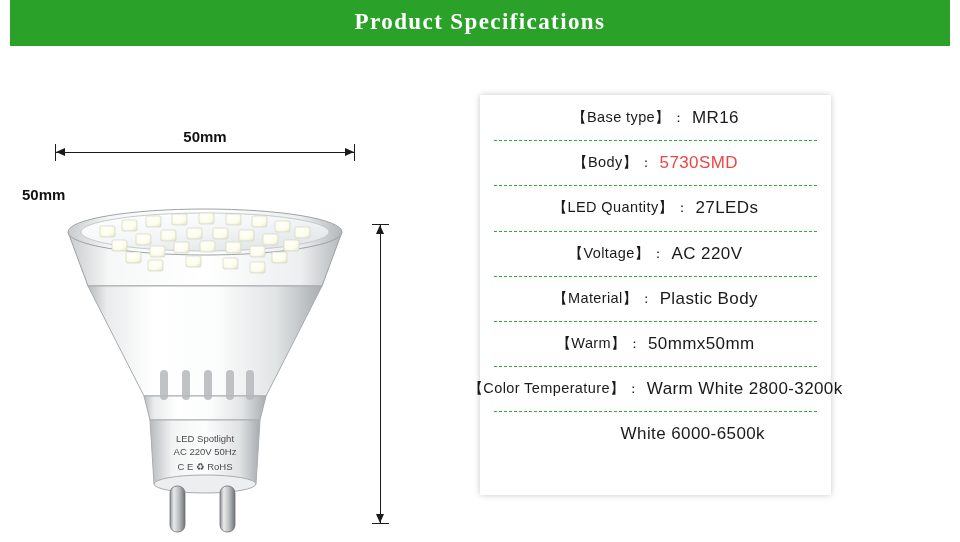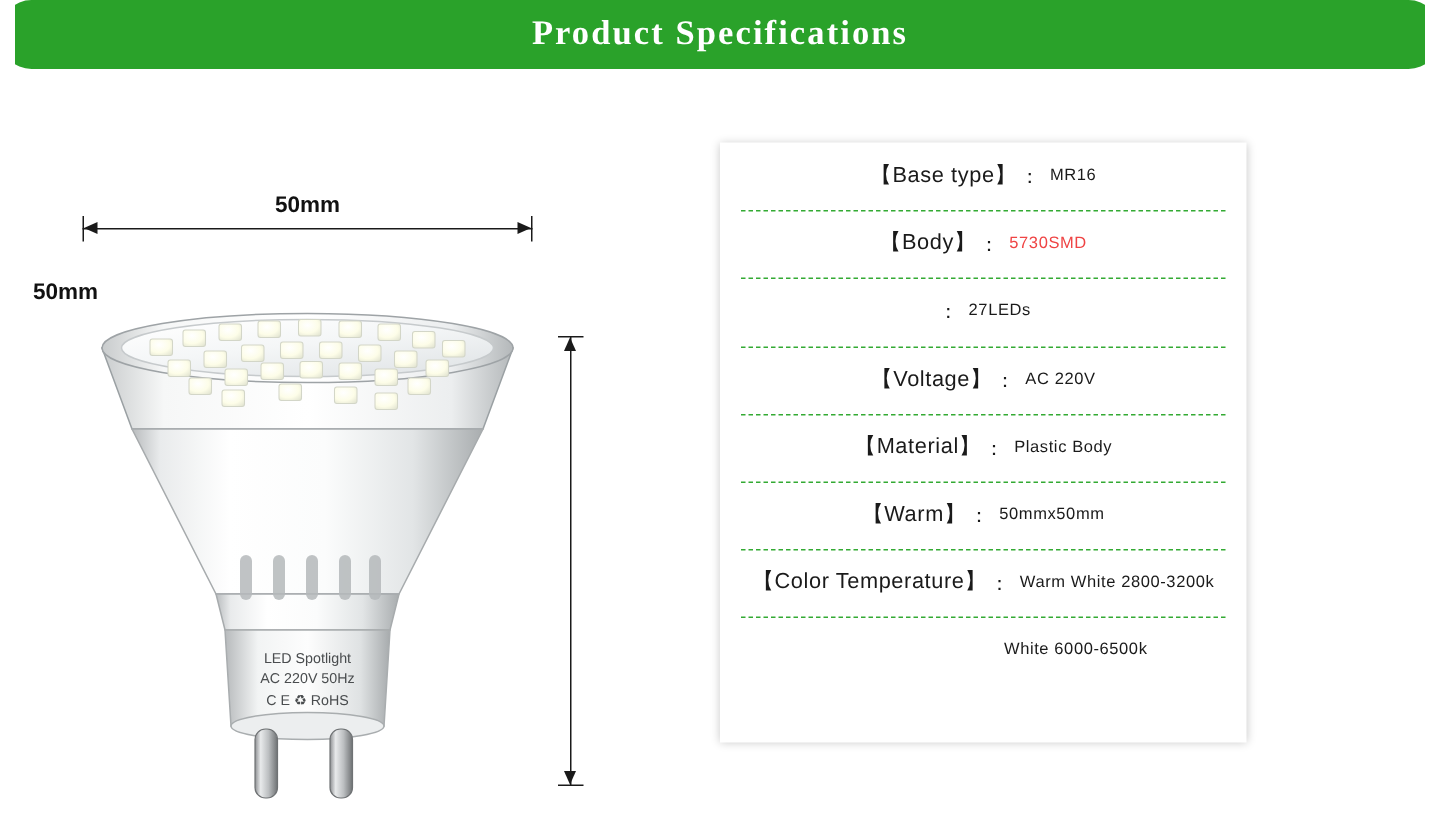--- a/index.html
+++ b/index.html
@@ -12,21 +12,20 @@
     overflow: hidden;
     position: relative;
   }
 
   
   #header-banner {
     position: absolute;
     left: 0; top: 0;
     width: 960px; height: 46px;
     background: #2aa22a;
-    border-radius: 21px;
   }
   #header-banner .edge-left,
   #header-banner .edge-right {
     position: absolute;
     top: 0;
     width: 10px; height: 46px;
     background: #ffffff;
   }
   #header-banner .edge-left { left: 0; }
   #header-banner .edge-right { right: 0; }
@@ -166,21 +165,21 @@
     font-size: 14.5px;
     color: #1a1a1a;
     letter-spacing: 0.4px;
   }
   .spec-colon {
     font-size: 13px;
     color: #1a1a1a;
     margin: 0 7px 0 2px;
   }
   .spec-value {
-    font-size: 11px;
+    font-size: 17px;
     color: #1a1a1a;
     letter-spacing: 0.4px;
   }
   .spec-value.accent { color: #ef4444; }
   .spec-row.value-only { justify-content: flex-end; padding-right: 66px; }
 </style>
 </head>
 <body>
 
 <div id="header-banner">
@@ -321,20 +320,21 @@
       <span class="spec-value">MR16</span>
     </div>
 
     <div class="spec-row">
       <span class="spec-label"><span>【</span><span>Body</span><span>】</span></span>
       <span class="spec-colon">：</span>
       <span class="spec-value accent">5730SMD</span>
     </div>
 
     <div class="spec-row">
+      <span class="spec-label"><span>【</span><span>LED Quantity</span><span>】</span></span>
       <span class="spec-colon">：</span>
       <span class="spec-value">27LEDs</span>
     </div>
 
     <div class="spec-row">
       <span class="spec-label"><span>【</span><span>Voltage</span><span>】</span></span>
       <span class="spec-colon">：</span>
       <span class="spec-value">AC  220V</span>
     </div>
 

